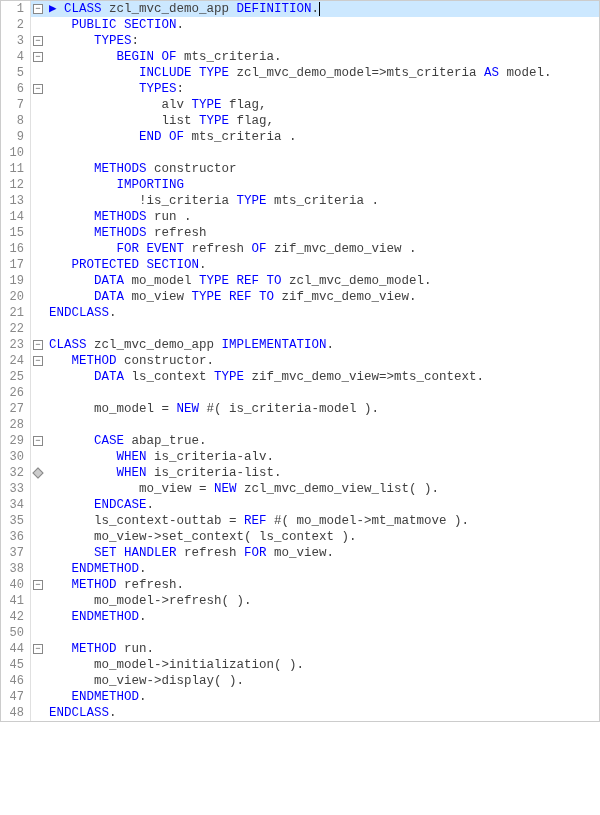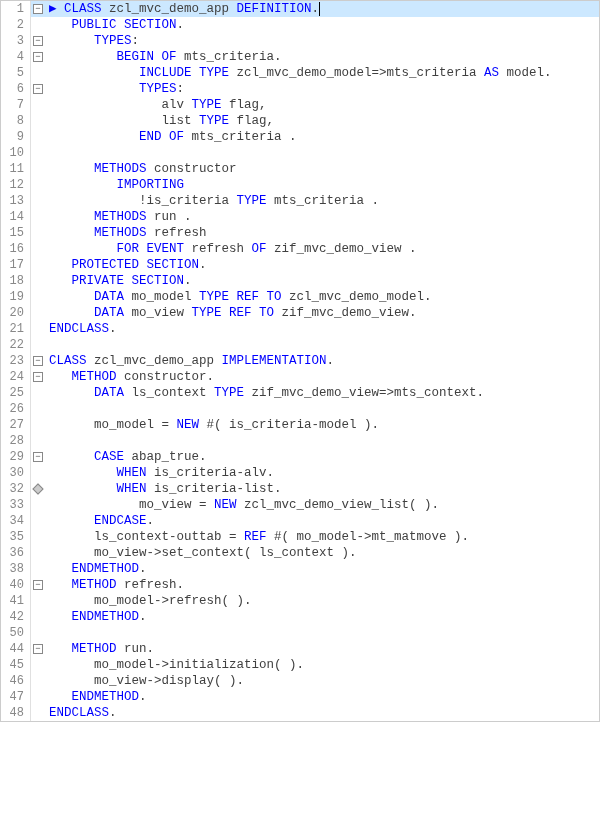--- a/index.html
+++ b/index.html
@@ -195,25 +195,20 @@
         <div class="line-number">16</div>
         <div class="fold-gutter"></div>
         <div class="code-content">         <span class="kw-blue">FOR EVENT</span><span class="normal"> refresh </span><span class="kw-blue">OF</span><span class="normal"> zif_mvc_demo_view .</span></div>
       </div>
       <div class="line">
         <div class="line-number">17</div>
         <div class="fold-gutter"></div>
         <div class="code-content">   <span class="kw-blue">PROTECTED SECTION</span><span class="normal">.</span></div>
       </div>
       <div class="line">
-        <div class="line-number">18</div>
-        <div class="fold-gutter"></div>
-        <div class="code-content">   <span class="kw-blue">PRIVATE SECTION</span><span class="normal">.</span></div>
-      </div>
-      <div class="line">
         <div class="line-number">19</div>
         <div class="fold-gutter"></div>
         <div class="code-content">      <span class="kw-blue">DATA</span><span class="normal"> mo_model </span><span class="kw-blue">TYPE REF TO</span><span class="normal"> zcl_mvc_demo_model.</span></div>
       </div>
       <div class="line">
         <div class="line-number">20</div>
         <div class="fold-gutter"></div>
         <div class="code-content">      <span class="kw-blue">DATA</span><span class="normal"> mo_view </span><span class="kw-blue">TYPE REF TO</span><span class="normal"> zif_mvc_demo_view.</span></div>
       </div>
       <div class="line">
@@ -291,20 +286,25 @@
       </div>
       <div class="line">
         <div class="line-number">35</div>
         <div class="fold-gutter"></div>
         <div class="code-content">      <span class="normal">ls_context-outtab = </span><span class="kw-blue">REF</span><span class="normal"> #( mo_model-&gt;mt_matmove ).</span></div>
       </div>
       <div class="line">
         <div class="line-number">36</div>
         <div class="fold-gutter"></div>
         <div class="code-content">      <span class="normal">mo_view-&gt;set_context( ls_context ).</span></div>
+      </div>
+      <div class="line">
+        <div class="line-number">37</div>
+        <div class="fold-gutter"></div>
+        <div class="code-content">      <span class="kw-blue">SET HANDLER</span><span class="normal"> refresh </span><span class="kw-blue">FOR</span><span class="normal"> mo_view.</span></div>
       </div>
       <div class="line">
         <div class="line-number">38</div>
         <div class="fold-gutter"></div>
         <div class="code-content">   <span class="kw-blue">ENDMETHOD</span><span class="normal">.</span></div>
       </div>
       <div class="line">
         <div class="line-number">40</div>
         <div class="fold-gutter">
           <div class="fold-icon">−</div>

